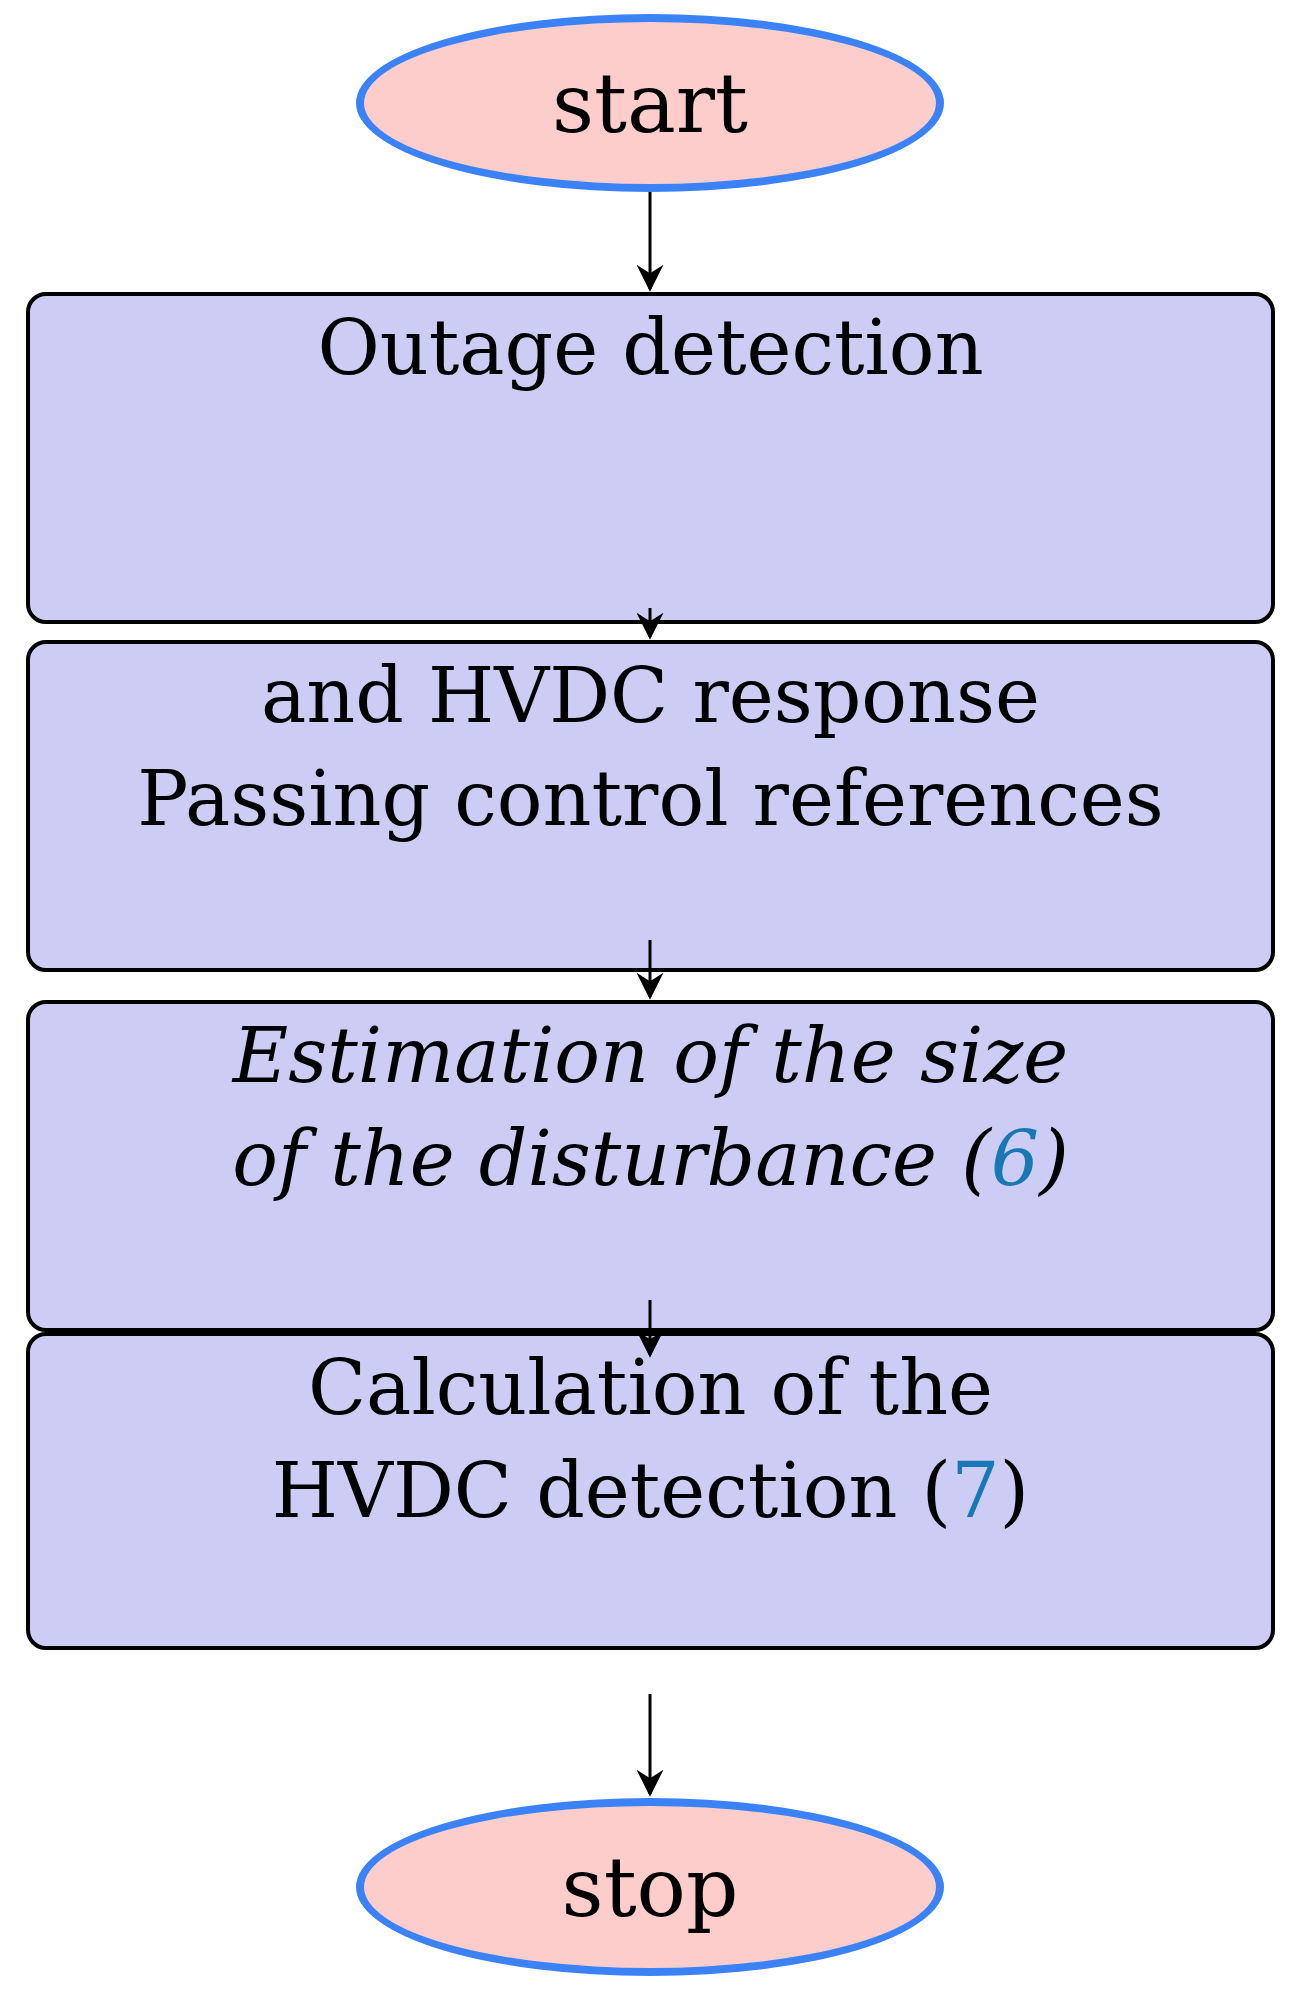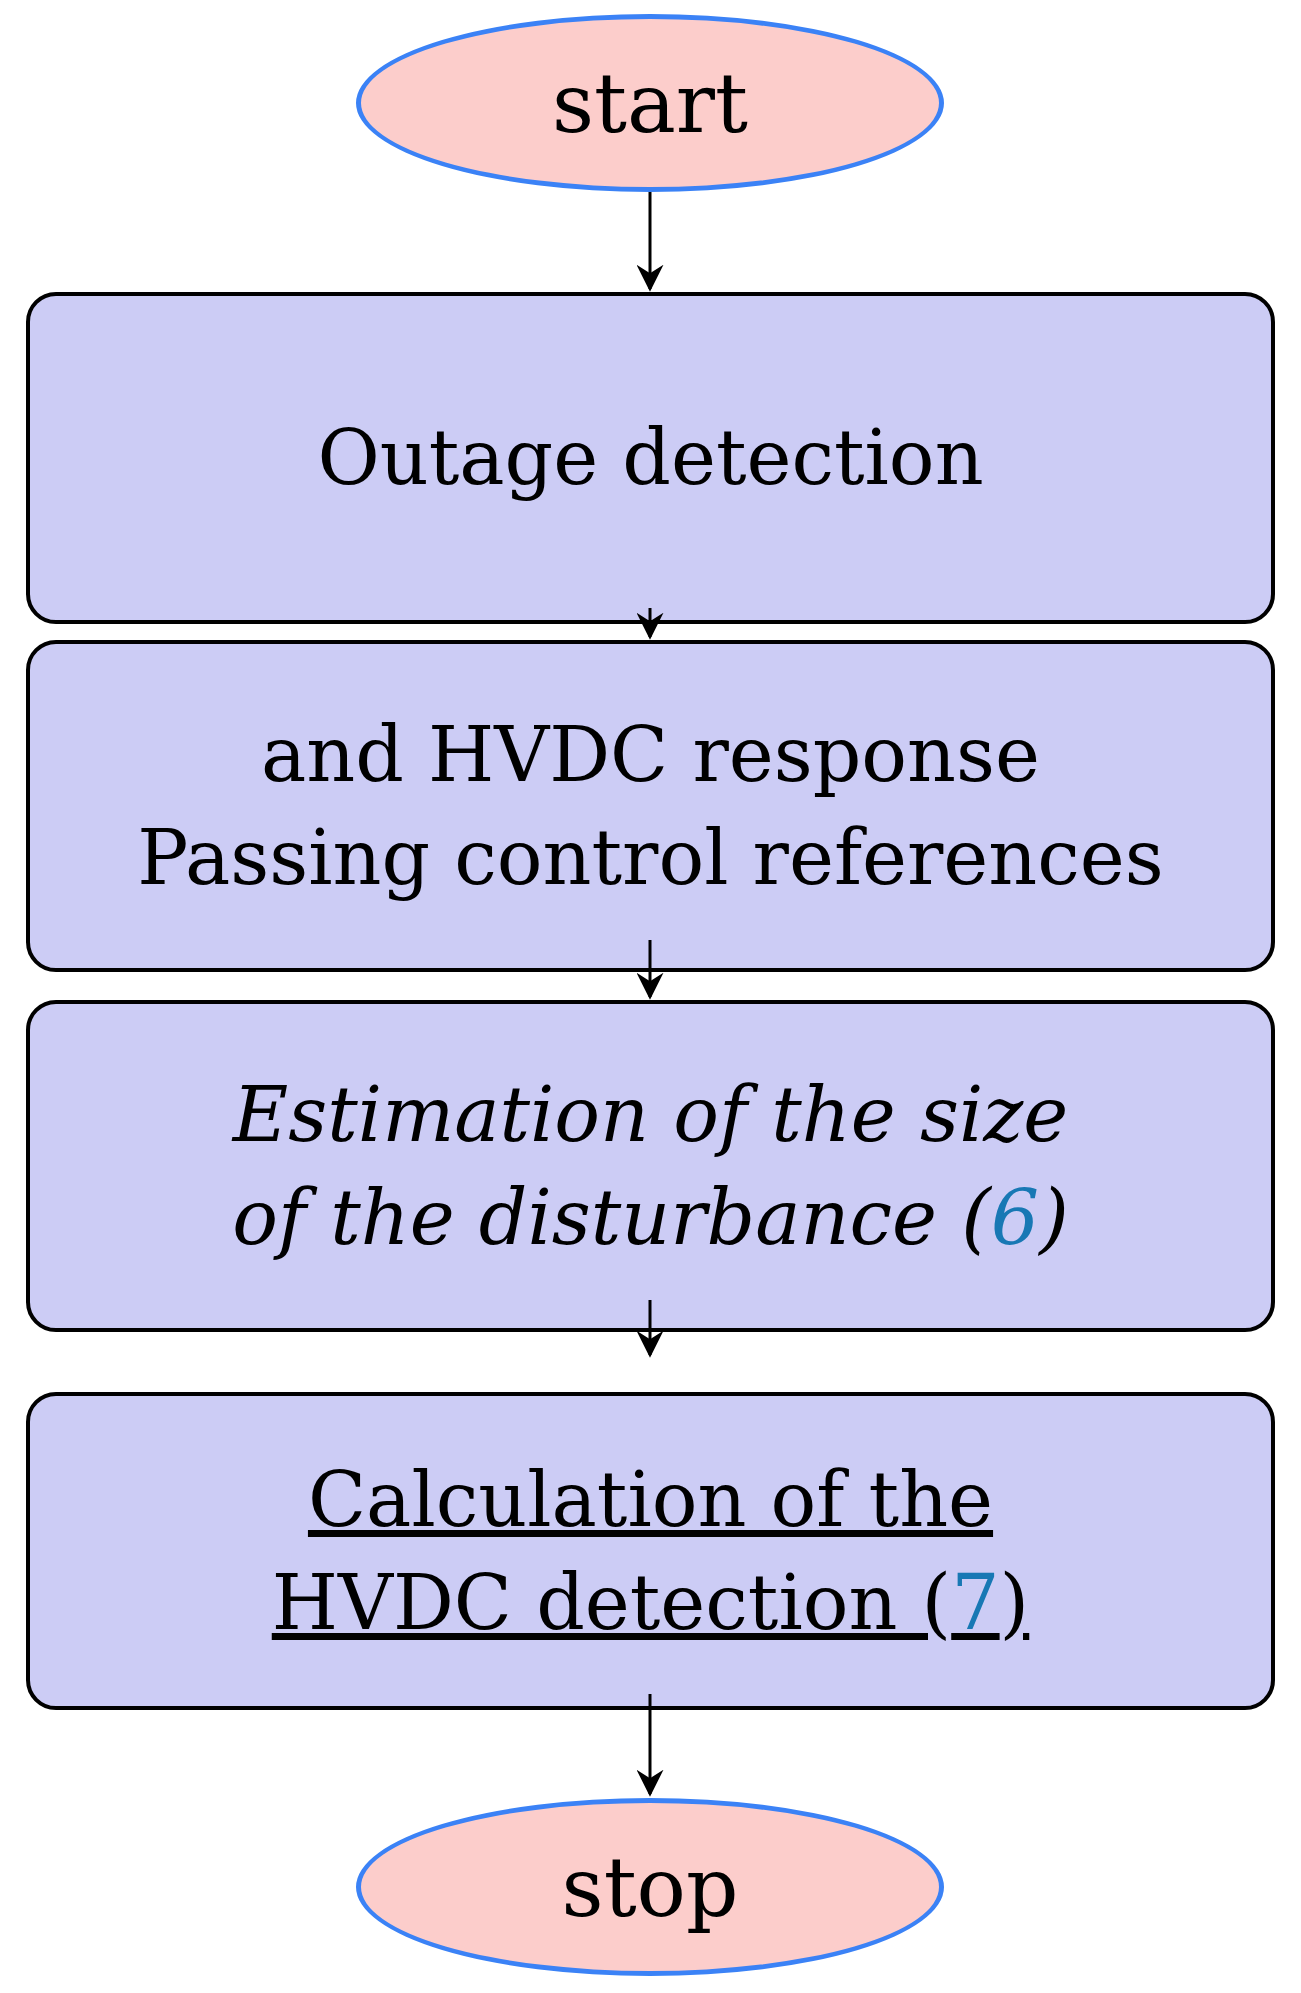--- a/index.html
+++ b/index.html
@@ -11,50 +11,50 @@
     font-family: "DejaVu Serif", "Liberation Serif", serif;
     color: #000000;
     overflow: hidden;
   }
   .terminal {
     position: absolute;
     left: 356px;
     width: 588px;
     height: 178px;
     background: #fccdcb;
-    border: 5px solid #3b82f6;
+    border: 8px solid #3b82f6;
     border-radius: 50%;
     display: flex;
     align-items: center;
     justify-content: center;
     font-size: 82px;
     box-sizing: border-box;
   }
   .terminal.start { top: 14px; }
   .terminal.stop  { top: 1798px; }
   .process {
     position: absolute;
     left: 26px;
     width: 1249px;
     background: #ccccf5;
     border: 4.5px solid #000000;
-    border-radius: 30px;
+    border-radius: 20px;
     display: flex;
     flex-direction: column;
     align-items: center;
-    justify-content: center;
+    justify-content: flex-start;
     text-align: center;
     font-size: 76px;
     line-height: 1.36;
     box-sizing: border-box;
   }
   .box1 { top: 292px;  height: 332px; }
   .box2 { top: 640px;  height: 332px; }
   .box3 { top: 1000px; height: 332px; font-style: italic; }
-  .box4 { top: 1392px; height: 318px; text-decoration: underline; }
+  .box4 { top: 1332px; height: 318px; }
   .ref { color: #1878b4; }
   svg.arrows {
     position: absolute;
     left: 0; top: 0;
     width: 1301px;
     height: 1993px;
     pointer-events: none;
   }
 </style>
 </head>

